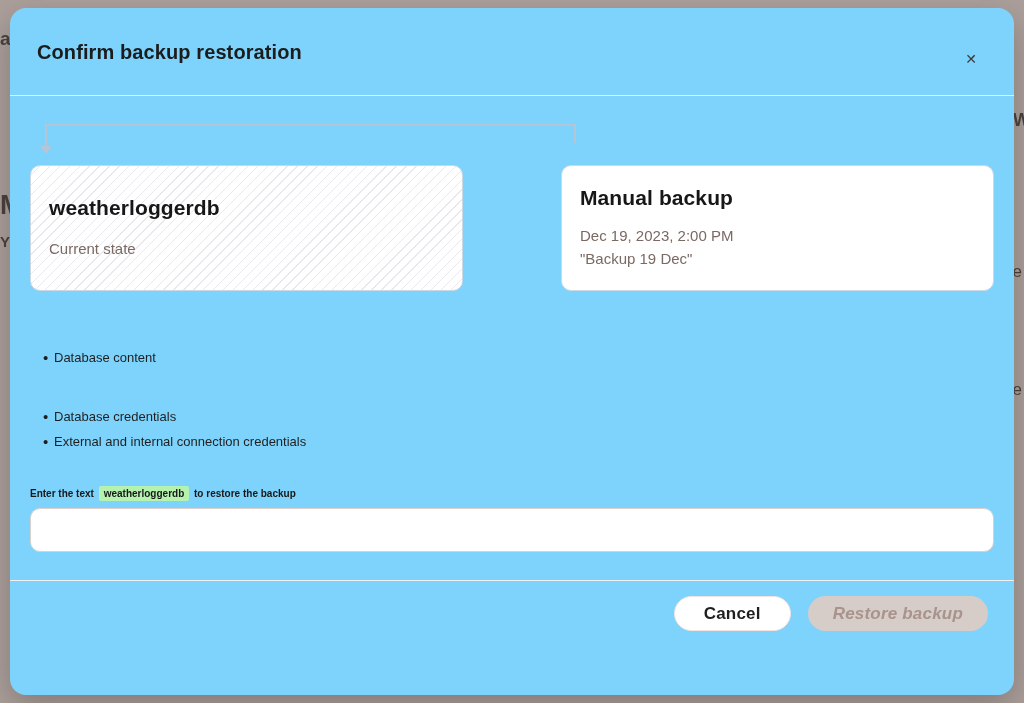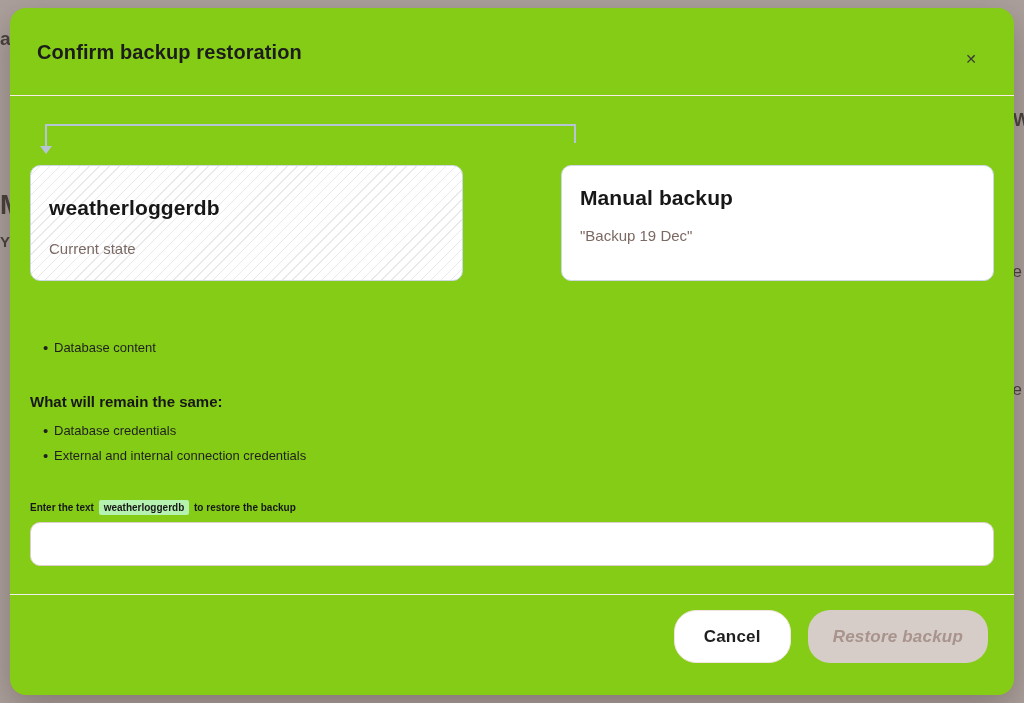--- a/index.html
+++ b/index.html
@@ -18,21 +18,21 @@
   .frag.f-a { left:0;  top:29px;  font-size:19px; font-weight:600;}
   .frag.f-m { left:0;  top:192px; font-size:27px; }
   .frag.f-y { left:0;  top:234px; font-size:15px; font-weight:600;}
   .frag.f-w { right:-6px; top:111px; font-size:18px; font-weight:600;}
   .frag.f-e1 { right:2px; top:263px; font-size:17px; font-weight:400;}
   .frag.f-e2 { right:2px; top:381px; font-size:17px; font-weight:400;}
 
   
   .modal {
     position:absolute; left:10px; top:8px; width:1004px; height:687px;
-    background:#84cc16; border-radius:16px; z-index:2;
+    background:#7dd3fc; border-radius:16px; z-index:2;
     box-shadow:0 12px 34px rgba(60,48,44,0.35);
     overflow:hidden;
   }
   .modal-header { position:relative; height:88px; padding:33px 0 0 27px; border-bottom:1px solid #f7ece7; }
   .modal-title { font-size:20px; font-weight:700; letter-spacing:0.1px; color:#1c1c1c; }
   .close-btn {
     position:absolute; right:30px; top:38px; width:26px; height:26px;
     background:none; border:none; cursor:pointer;
     display:flex; align-items:center; justify-content:center;
   }
@@ -86,21 +86,21 @@
     font-family:"Liberation Sans", sans-serif; font-size:15px; padding:0 14px; color:#1b1b1b;
     outline:none; display:block;
   }
 
   .footer-divider { margin-top:28px; height:1px; background:#f1efee; }
   .modal-footer {
     display:flex; justify-content:flex-end; align-items:center;
     gap:17px; padding:15px 26px 13px;
   }
   .btn {
-    height:53px; border-radius:22px; font-family:"Liberation Sans", sans-serif;
+    height:35px; border-radius:22px; font-family:"Liberation Sans", sans-serif;
     font-size:17px; font-weight:700; letter-spacing:0.2px;
     display:flex; align-items:center; justify-content:center; cursor:pointer;
   }
   .btn-cancel { background:#ffffff; border:1px solid #f2e5e1; color:#1f1f1f; padding:0 29px; }
   .btn-restore { background:#d6ccc8; border:none; color:#a8938d; padding:0 25px; cursor:default;font-style:italic; }
 </style>
 </head>
 <body>
 
 <div class="edge-strip left">
@@ -133,33 +133,33 @@
     </div>
 
     <div class="cards">
       <div class="card hatched">
         <div class="card-title">weatherloggerdb</div>
         <div class="card-sub">Current state</div>
       </div>
       <div class="card">
         <div class="card-title">Manual backup</div>
         <div class="meta">
+          <div class="card-sub">Dec 19, 2023, 2:00 PM</div>
           <div class="card-sub">"Backup 19 Dec"</div>
         </div>
       </div>
     </div>
 
     <div class="sec1">
       <ul class="plain">
         <li>Database content</li>
       </ul>
     </div>
 
     <div class="sec2">
-      <div class="section-heading">What will remain the same:</div>
       <ul class="plain">
         <li>Database credentials</li>
         <li>External and internal connection credentials</li>
       </ul>
     </div>
 
     <div class="confirm-label"><span>Enter the text </span><span class="hl">weatherloggerdb</span><span> to restore the backup</span></div>
 
     <input class="confirm-input" type="text" value="" style="">
 

